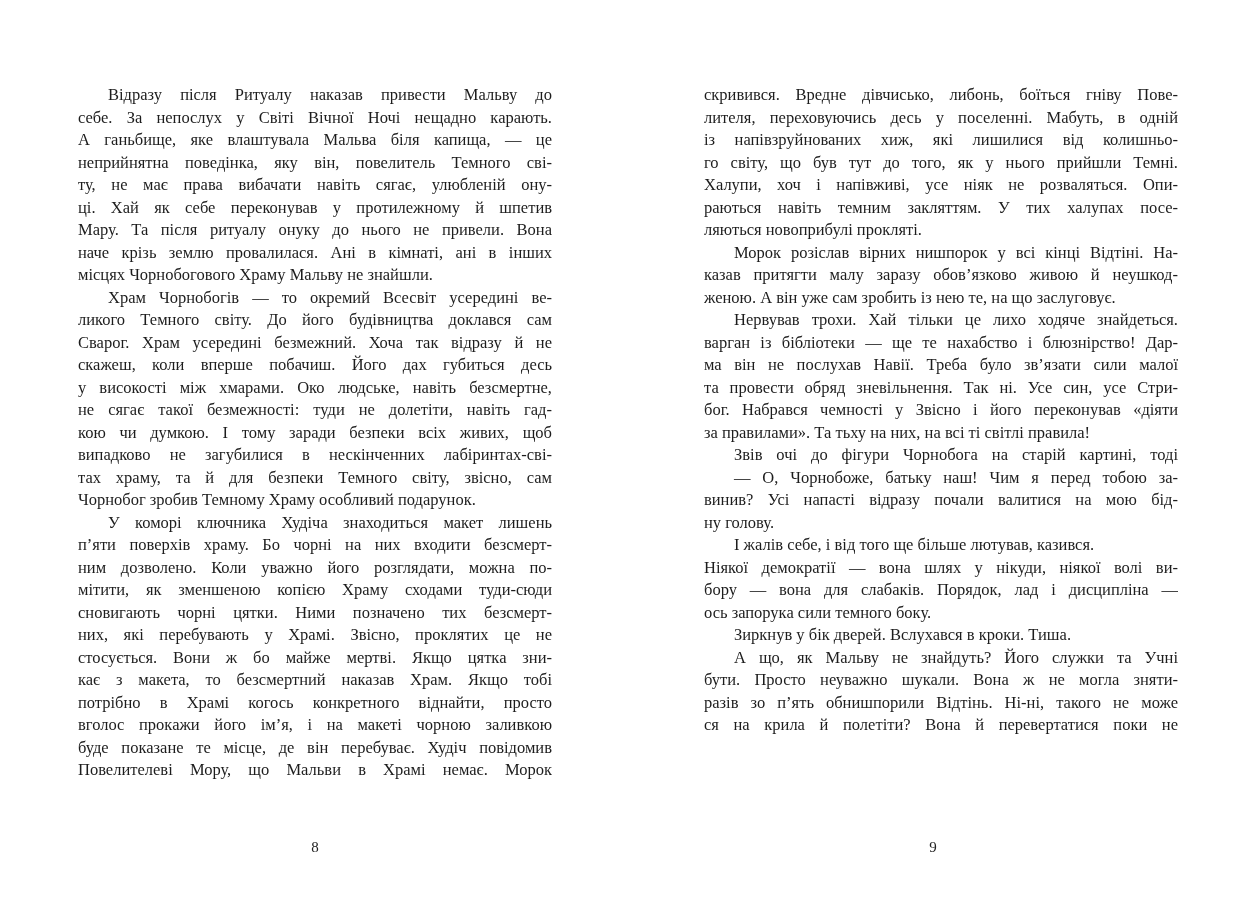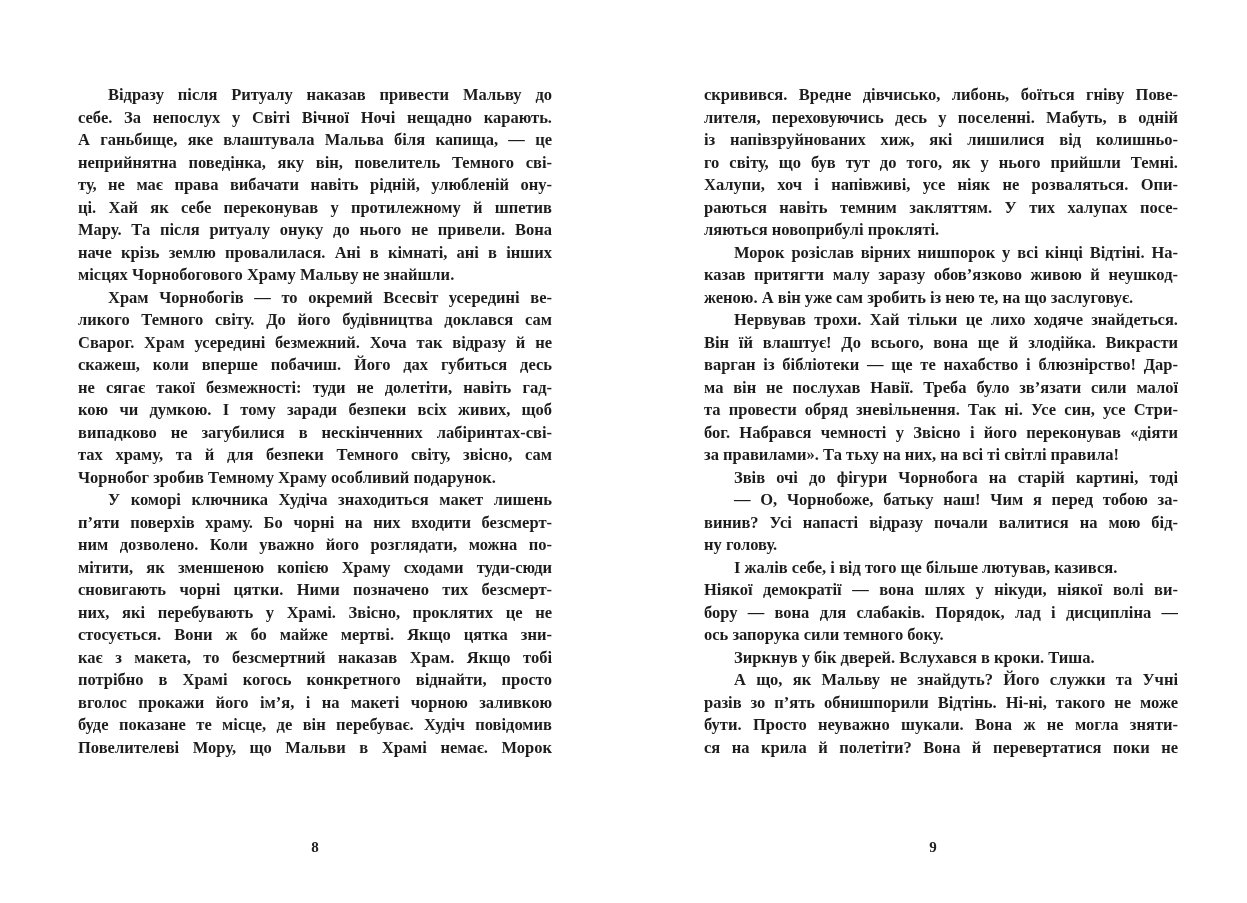--- a/index.html
+++ b/index.html
@@ -8,21 +8,20 @@
     background: #ffffff;
   }
   .spread {
     position: relative;
     width: 1247px;
     height: 903px;
     background: #ffffff;
     font-family: "Liberation Serif", "DejaVu Serif", serif;
     color: #1d1d1d;
     overflow: hidden;
-    font-weight: bold;
   }
   .text-column {
     position: absolute;
     top: 84px;
     width: 474px;
     font-size: 16.5px;
   }
   .col-left  { left: 78px;  }
   .col-right { left: 704px; }
   .para { margin: 0; padding: 0; }
@@ -52,31 +51,32 @@
 <body>
 
 <div class="spread">
 
   <div class="text-column col-left">
       <div class="para">
         <div class="line indent">Відразу після Ритуалу наказав привести Мальву до</div>
         <div class="line">себе. За непослух у Світі Вічної Ночі нещадно карають.</div>
         <div class="line">А ганьбище, яке влаштувала Мальва біля капища, — це</div>
         <div class="line">неприйнятна поведінка, яку він, повелитель Темного сві-</div>
-        <div class="line">ту, не має права вибачати навіть рідній, улюбленій ону-</div>
+        <div class="line">ту, не має права вибачати навіть сягає, улюбленій ону-</div>
         <div class="line">ці. Хай як себе переконував у протилежному й шпетив</div>
         <div class="line">Мару. Та після ритуалу онуку до нього не привели. Вона</div>
         <div class="line">наче крізь землю провалилася. Ані в кімнаті, ані в інших</div>
         <div class="line lastline">місцях Чорнобогового Храму Мальву не знайшли.</div>
       </div>
       <div class="para">
         <div class="line indent">Храм Чорнобогів — то окремий Всесвіт усередині ве-</div>
         <div class="line">ликого Темного світу. До його будівництва доклався сам</div>
         <div class="line">Сварог. Храм усередині безмежний. Хоча так відразу й не</div>
         <div class="line">скажеш, коли вперше побачиш. Його дах губиться десь</div>
+        <div class="line">у високості між хмарами. Око людське, навіть безсмертне,</div>
         <div class="line">не сягає такої безмежності: туди не долетіти, навіть гад-</div>
         <div class="line">кою чи думкою. І тому заради безпеки всіх живих, щоб</div>
         <div class="line">випадково не загубилися в нескінченних лабіринтах-сві-</div>
         <div class="line">тах храму, та й для безпеки Темного світу, звісно, сам</div>
         <div class="line lastline">Чорнобог зробив Темному Храму особливий подарунок.</div>
       </div>
       <div class="para">
         <div class="line indent">У коморі ключника Худіча знаходиться макет лишень</div>
         <div class="line">п’яти поверхів храму. Бо чорні на них входити безсмерт-</div>
         <div class="line">ним дозволено. Коли уважно його розглядати, можна по-</div>
@@ -102,21 +102,20 @@
         <div class="line">раються навіть темним закляттям. У тих халупах посе-</div>
         <div class="line lastline">ляються новоприбулі прокляті.</div>
       </div>
       <div class="para">
         <div class="line indent">Морок розіслав вірних нишпорок у всі кінці Відтіні. На-</div>
         <div class="line">казав притягти малу заразу обов’язково живою й неушкод-</div>
         <div class="line lastline">женою. А він уже сам зробить із нею те, на що заслуговує.</div>
       </div>
       <div class="para">
         <div class="line indent">Нервував трохи. Хай тільки це лихо ходяче знайдеться.</div>
-        <div class="line">Він їй влаштує! До всього, вона ще й злодійка. Викрасти</div>
         <div class="line">варган із бібліотеки — ще те нахабство і блюзнірство! Дар-</div>
         <div class="line">ма він не послухав Навії. Треба було зв’язати сили малої</div>
         <div class="line">та провести обряд зневільнення. Так ні. Усе син, усе Стри-</div>
         <div class="line">бог. Набрався чемності у Звісно і його переконував «діяти</div>
         <div class="line lastline">за правилами». Та тьху на них, на всі ті світлі правила!</div>
       </div>
       <div class="para">
         <div class="line indent">Звів очі до фігури Чорнобога на старій картині, тоді</div>
       </div>
       <div class="para">
@@ -130,22 +129,22 @@
       <div class="para">
         <div class="line">Ніякої демократії — вона шлях у нікуди, ніякої волі ви-</div>
         <div class="line">бору — вона для слабаків. Порядок, лад і дисципліна —</div>
         <div class="line lastline">ось запорука сили темного боку.</div>
       </div>
       <div class="para">
         <div class="line indent lastline">Зиркнув у бік дверей. Вслухався в кроки. Тиша.</div>
       </div>
       <div class="para">
         <div class="line indent">А що, як Мальву не знайдуть? Його служки та Учні</div>
+        <div class="line">бути. Просто неуважно шукали. Вона ж не могла зняти-</div>
         <div class="line">разів зо п’ять обнишпорили Відтінь. Ні-ні, такого не може</div>
-        <div class="line">бути. Просто неуважно шукали. Вона ж не могла зняти-</div>
         <div class="line">ся на крила й полетіти? Вона й перевертатися поки не</div>
       </div>
     </div>
 
   <div class="page-number pn-left">8</div>
 
   <div class="page-number pn-right">9</div>
 
 </div>
 

